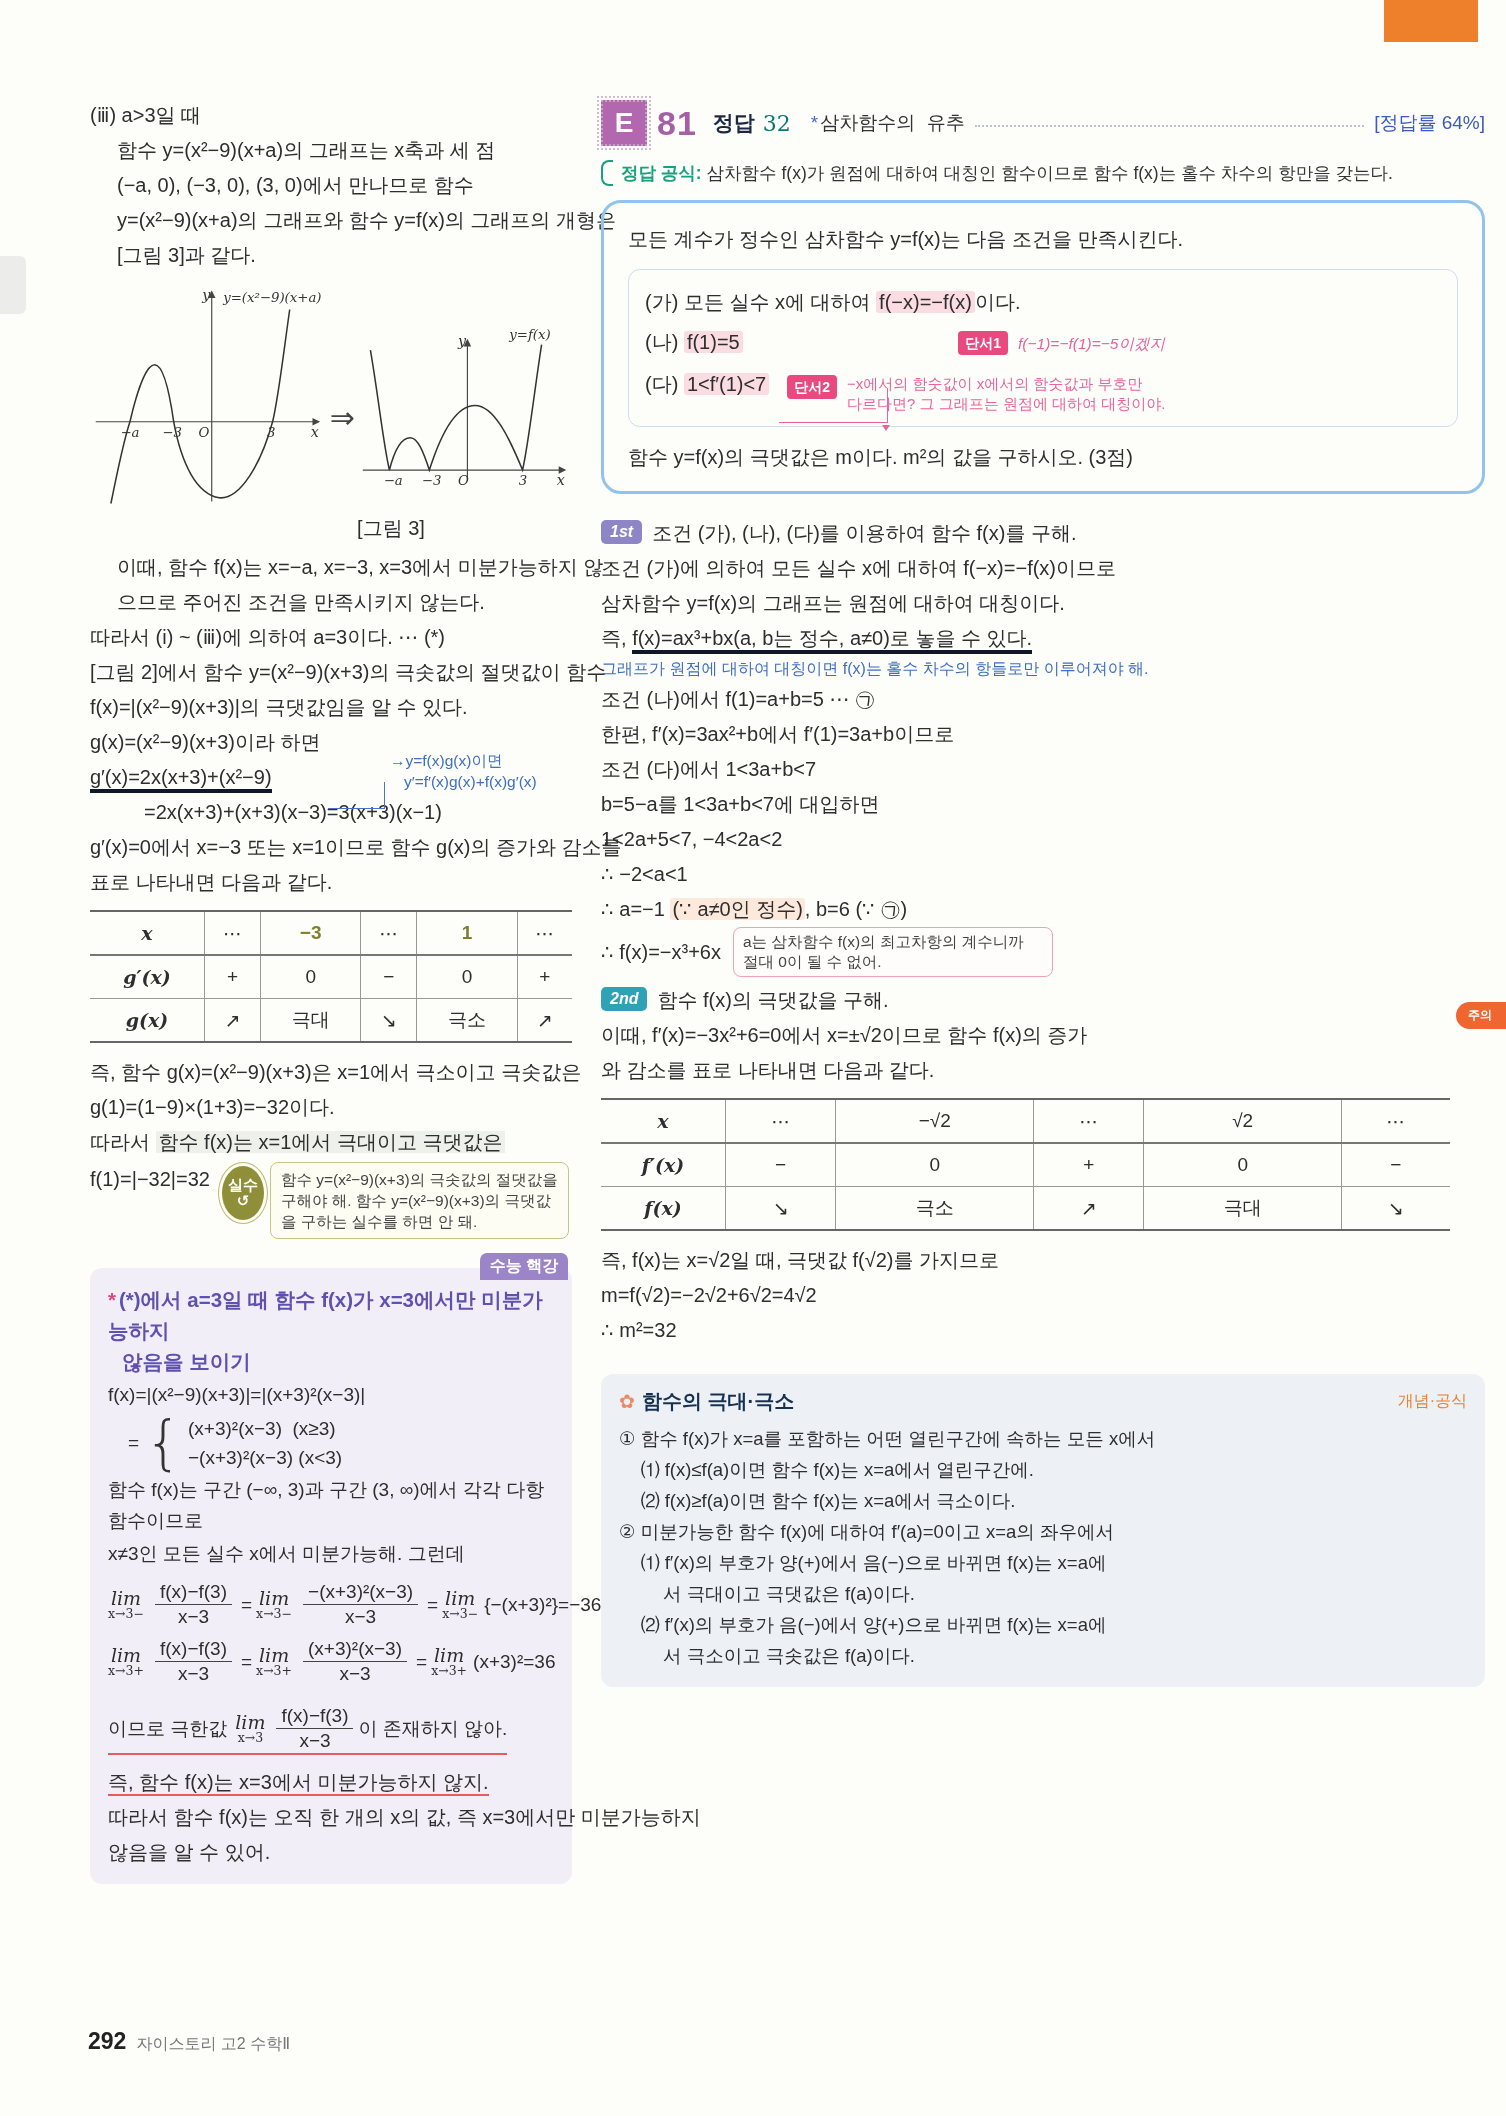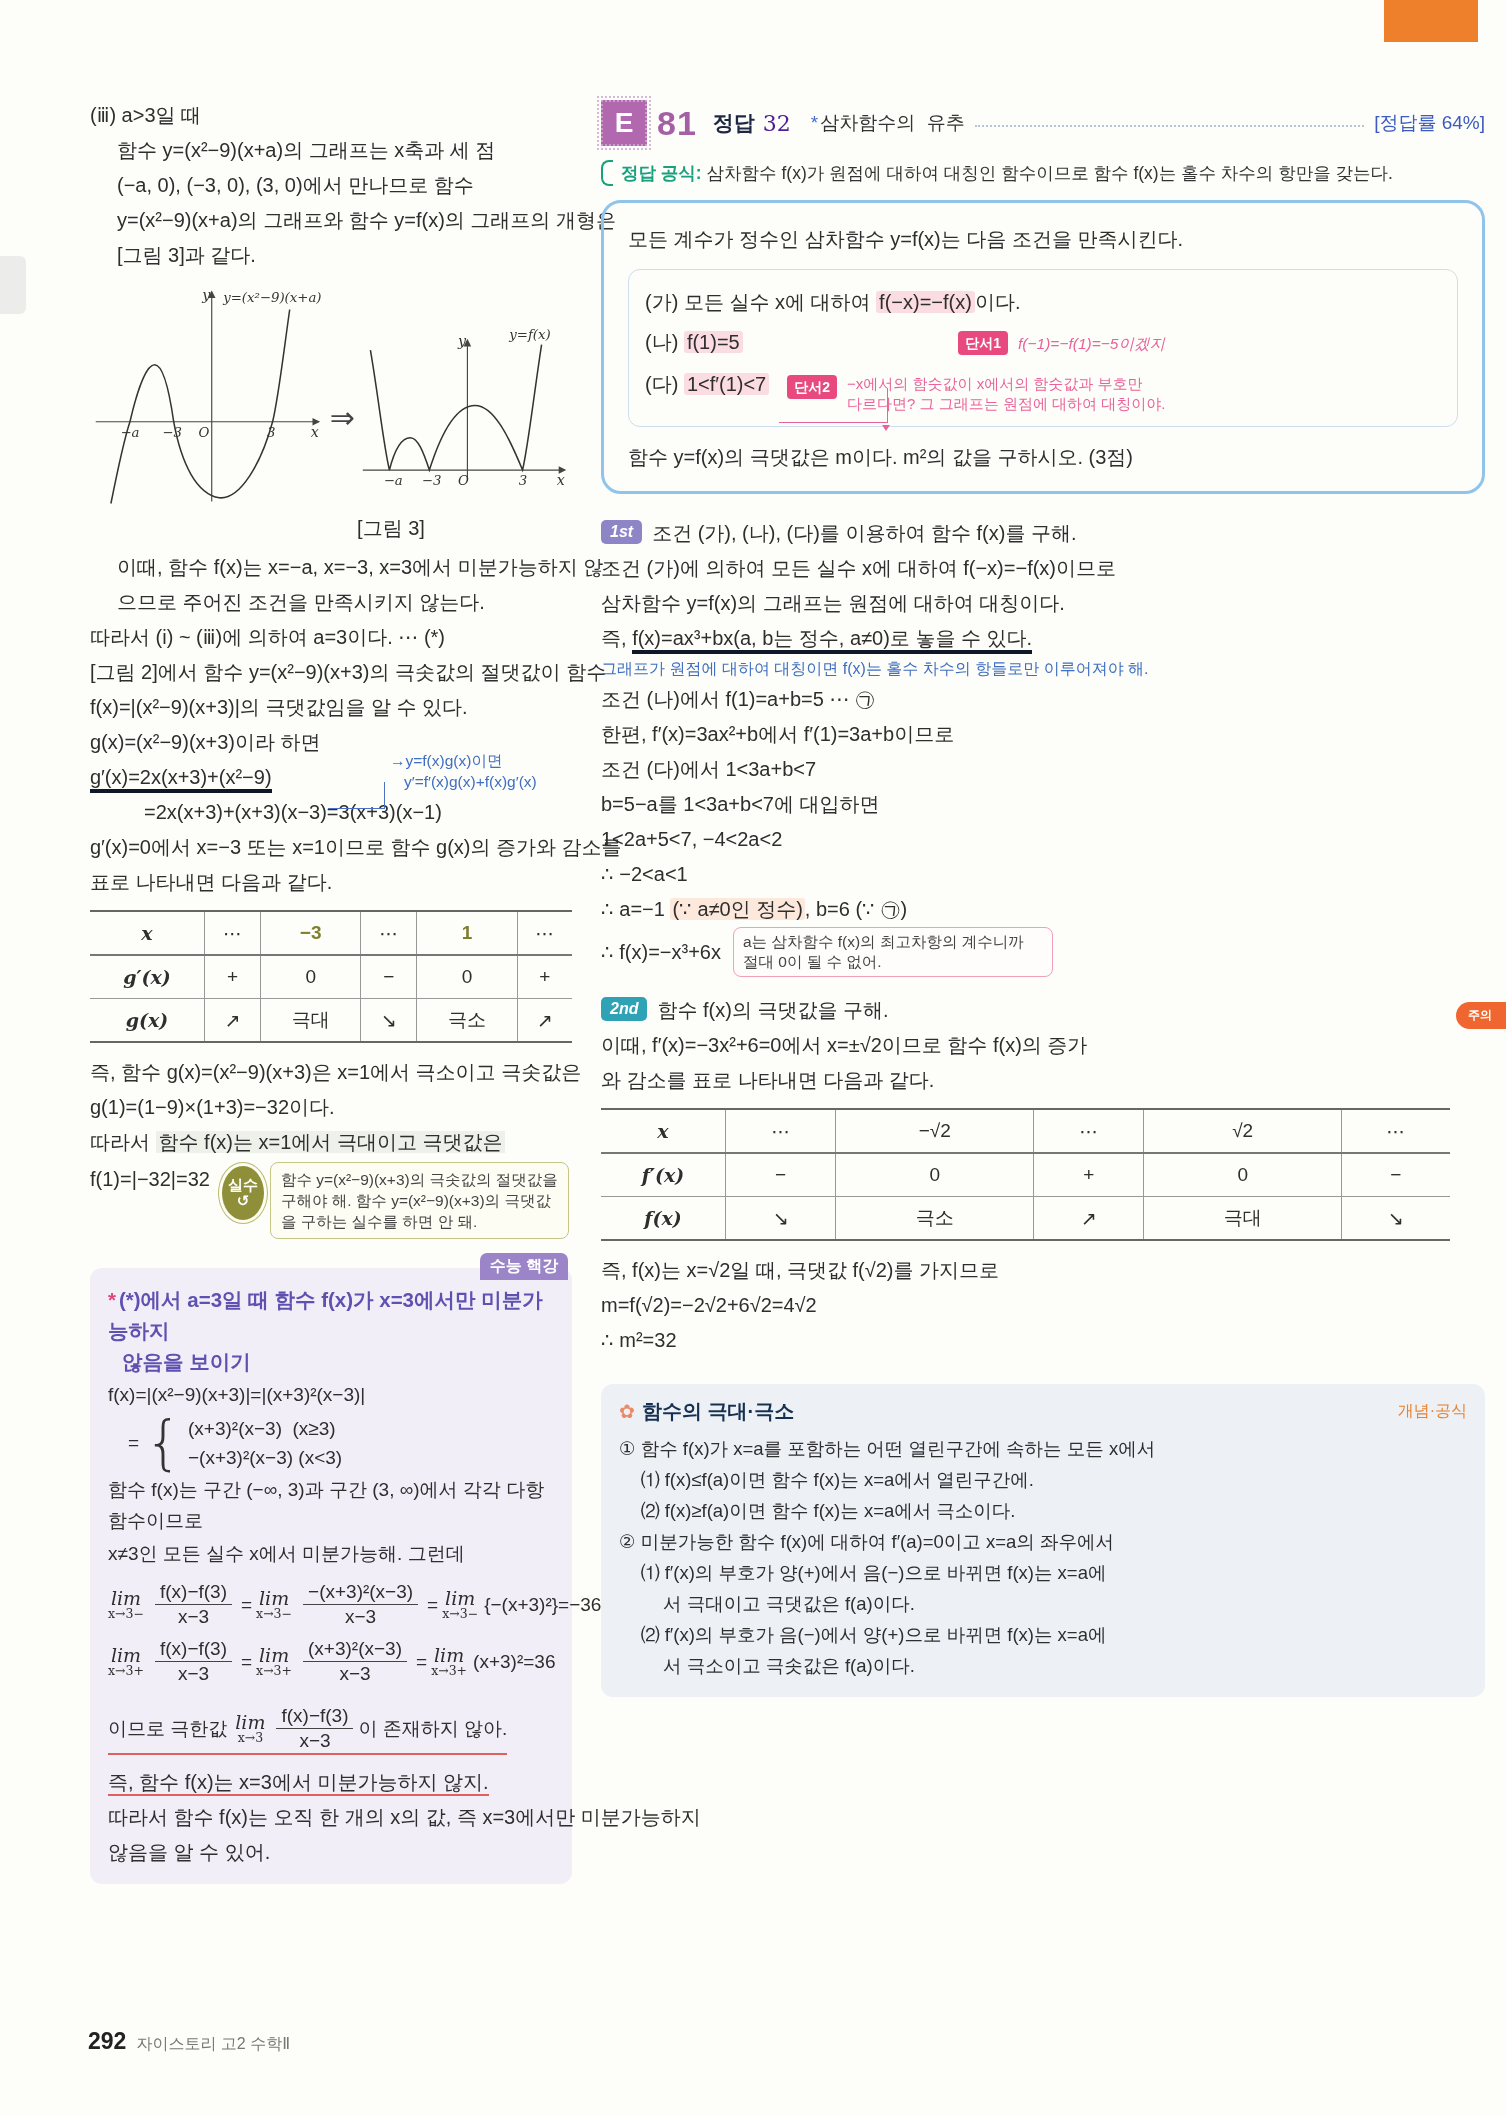--- a/index.html
+++ b/index.html
@@ -67,21 +67,21 @@
   .lim .ls{font-size:12.5px;line-height:13px;font-family:"DejaVu Serif","Liberation Serif",serif;}
   .frac{display:inline-flex;flex-direction:column;align-items:center;margin:0 5px;vertical-align:middle;}
   .frac .num{border-bottom:1.2px solid #444;padding:0 5px 1px 5px;line-height:22px;}
   .frac .den{padding-top:1px;line-height:22px;}
   .eqs{margin:0 4px;}
   
   .rhead{display:flex;align-items:center;height:50px;}
   .ebadge{width:42px;height:42px;background:#b168ae;color:#fff;display:flex;align-items:center;justify-content:center;font-size:28px;font-weight:bold;border:2px dotted #c9a0c9;outline:2px dotted #d8b8d8;outline-offset:2px;}
   .enum{color:#a55fa5;font-size:34px;font-weight:bold;margin:0 16px 0 10px;letter-spacing:1px;}
   .ans-label{font-weight:bold;font-size:21px;color:#1d2742;margin-right:8px;}
-  .ans-val{font-family:"DejaVu Serif","Liberation Serif",serif;font-size:22px;color:#4c1d95;margin-right:18px;}
+  .ans-val{font-family:"DejaVu Serif","Liberation Serif",serif;font-size:22px;color:#0f766e;margin-right:18px;}
   .topic{font-size:19px;color:#333;font-family:Liberation Mono, monospace;}
   .topic .star{color:#4a6bc8;}
   .dots{flex:1;border-bottom:2px dotted #b9c3d8;margin:0 10px 6px 10px;height:12px;}
   .rate{color:#3b5bbf;font-size:19px;}
   
   .fnote{display:flex;margin:12px 0 14px 0;}
   .fnote .bracket{width:10px;border-left:2.5px solid #19a07d;border-top:2.5px solid #19a07d;border-bottom:2.5px solid #19a07d;border-radius:8px 0 0 8px;margin-right:8px;}
   .fnote .txt{font-size:17.5px;line-height:26px;color:#333;}
   .fnote .lbl{color:#19a07d;font-weight:bold;}
   
@@ -360,21 +360,21 @@
   <div class="ln">조건 (다)에서 1&lt;3a+b&lt;7</div>
   <div class="ln">b=5−a를 1&lt;3a+b&lt;7에 대입하면</div>
   <div class="ln">1&lt;2a+5&lt;7, −4&lt;2a&lt;2</div>
   <div class="ln">∴ −2&lt;a&lt;1</div>
   <div class="ln"><span>∴ a=−1 </span><span class="hl-warm">(∵ a≠0인 정수)</span><span>, b=6 (∵ ㉠)</span></div>
   <div class="ln" style="display:flex;align-items:center;">
     <span>∴ f(x)=−x³+6x</span>
     <span class="cbubble">a는 삼차함수 f(x)의 최고차항의 계수니까 절대 0이 될 수 없어.</span>
   </div>
 
-  <div class="ln" style="margin-top:16px;">
+  <div class="ln" style="margin-top:6px;">
     <span class="badge badge-2nd">2nd</span><span>함수 f(x)의 극댓값을 구해.</span>
   </div>
   <div class="ln">이때, f′(x)=−3x²+6=0에서 x=±√2이므로 함수 f(x)의 증가</div>
   <div class="ln">와 감소를 표로 나타내면 다음과 같다.</div>
 
   <table class="vt" style="width:96%;">
     <tbody>
         <tr>
       <td style="width:120px;">x</td>
       <td>⋯</td>

